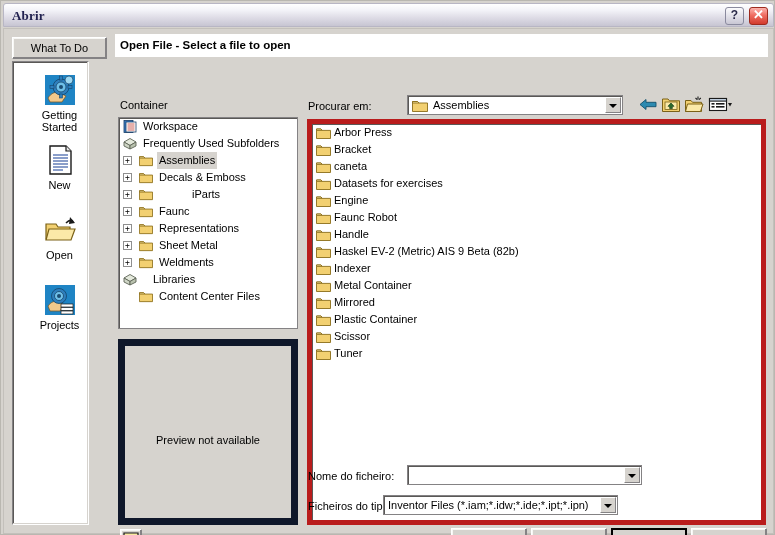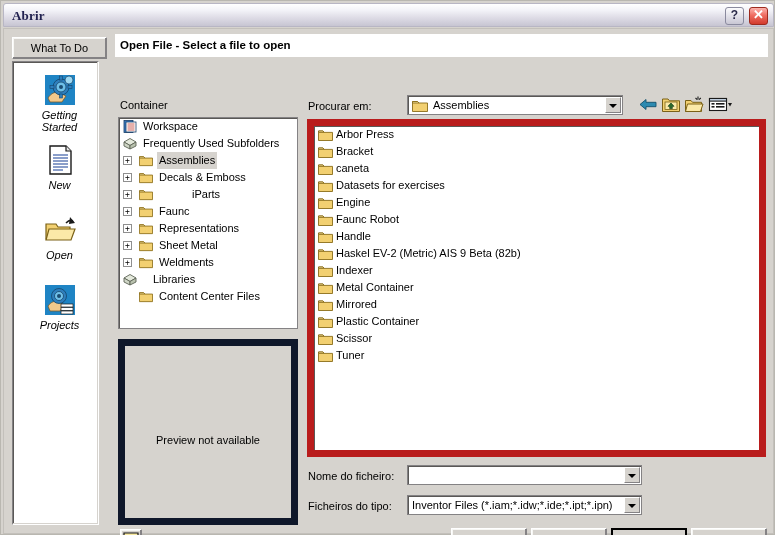--- a/index.html
+++ b/index.html
@@ -93,28 +93,27 @@
     box-shadow: inset -1px -1px 0 #848284, inset 1px 1px 0 #f7f7f4;
     box-sizing: border-box;
     font-size: 11px;
     text-align: center;
     line-height: 20px;
     color: #000000;
   }
   .leftpanel {
     position: absolute;
     left: 8px; top: 32px;
-    width: 87px; height: 464px;
+    width: 77px; height: 464px;
     background: #ffffff;
     border: 1px solid #848284;
     border-right-color: #ffffff;
     border-bottom-color: #ffffff;
     box-shadow: inset -1px -1px 0 #d6d3ce, inset 1px 1px 0 #5a5856;
     box-sizing: border-box;
-    font-style: italic;
   }
   .nav-item {
     position: absolute;
     left: 0;
     width: 93px;
     text-align: center;
   }
   .nav-icon {
     width: 32px; height: 32px;
     margin: 0 auto;
@@ -266,23 +265,23 @@
   .tool-icon {
     position: absolute;
     top: 66px;
     width: 20px; height: 19px;
   }
 
   
   .filelist {
     position: absolute;
     left: 303px; top: 90px;
-    width: 459px; height: 338px;
+    width: 459px; height: 406px;
     background: #ffffff;
-    border: 7px solid #b91c1c;
+    border: 5px solid #b91c1c;
     box-shadow: inset 1px 1px 0 #5a5856;
     box-sizing: border-box;
     overflow: hidden;
   }
   .file-row {
     position: relative;
     height: 17px;
     line-height: 17px;
     white-space: nowrap;
     padding-left: 4px;
@@ -301,21 +300,21 @@
   
   .fname-label { left: 304px; top: 441px; }
   .ftype-label { left: 304px; top: 471px; }
 
   #fname-combo {
     left: 403px; top: 436px;
     width: 235px; height: 20px;
   }
   #fname-combo .cval { left: 4px; }
   #ftype-combo {
-    left: 403px; top: 466px;
+    left: 379px; top: 466px;
     width: 235px; height: 20px;
   }
   #ftype-combo .cval { left: 4px; }
 
   
   .btn {
     position: absolute;
     height: 23px;
     background: #d6d3ce;
     border: 1px solid #848284;

